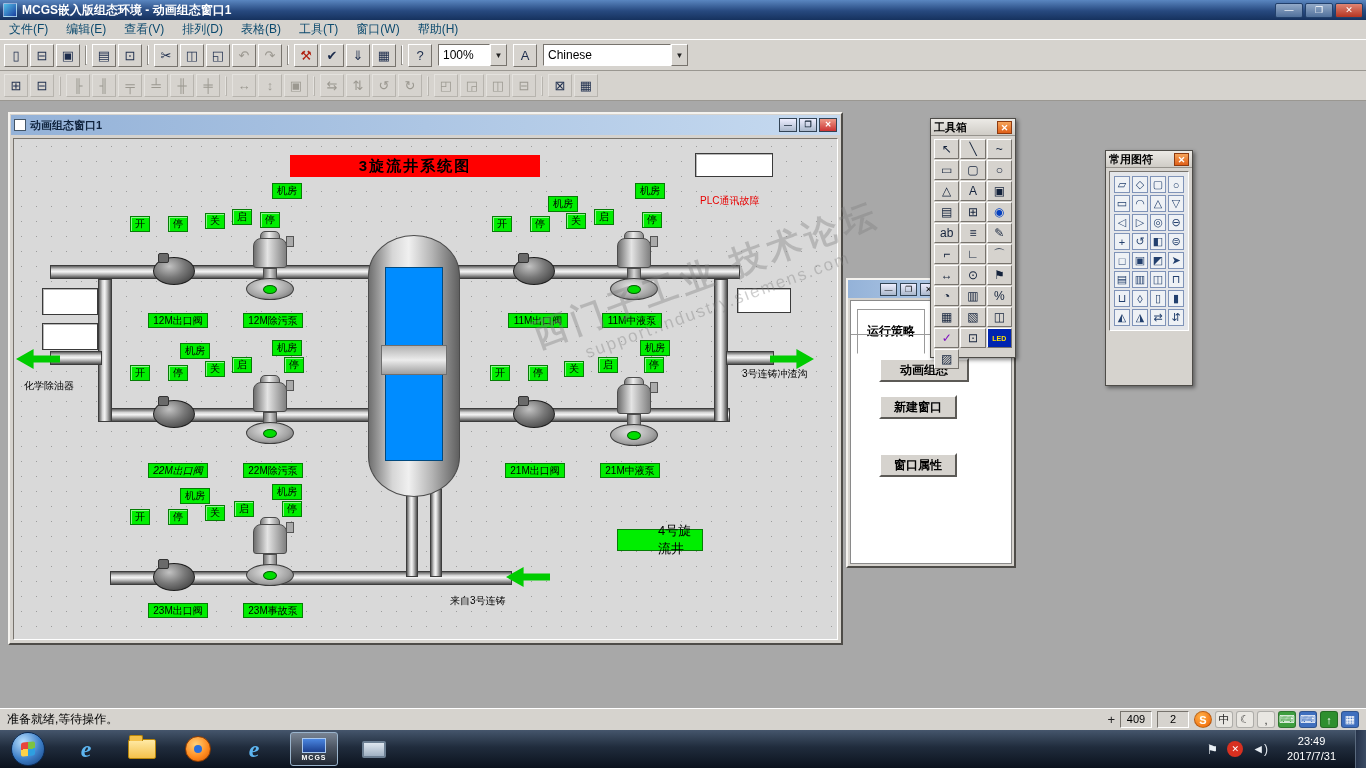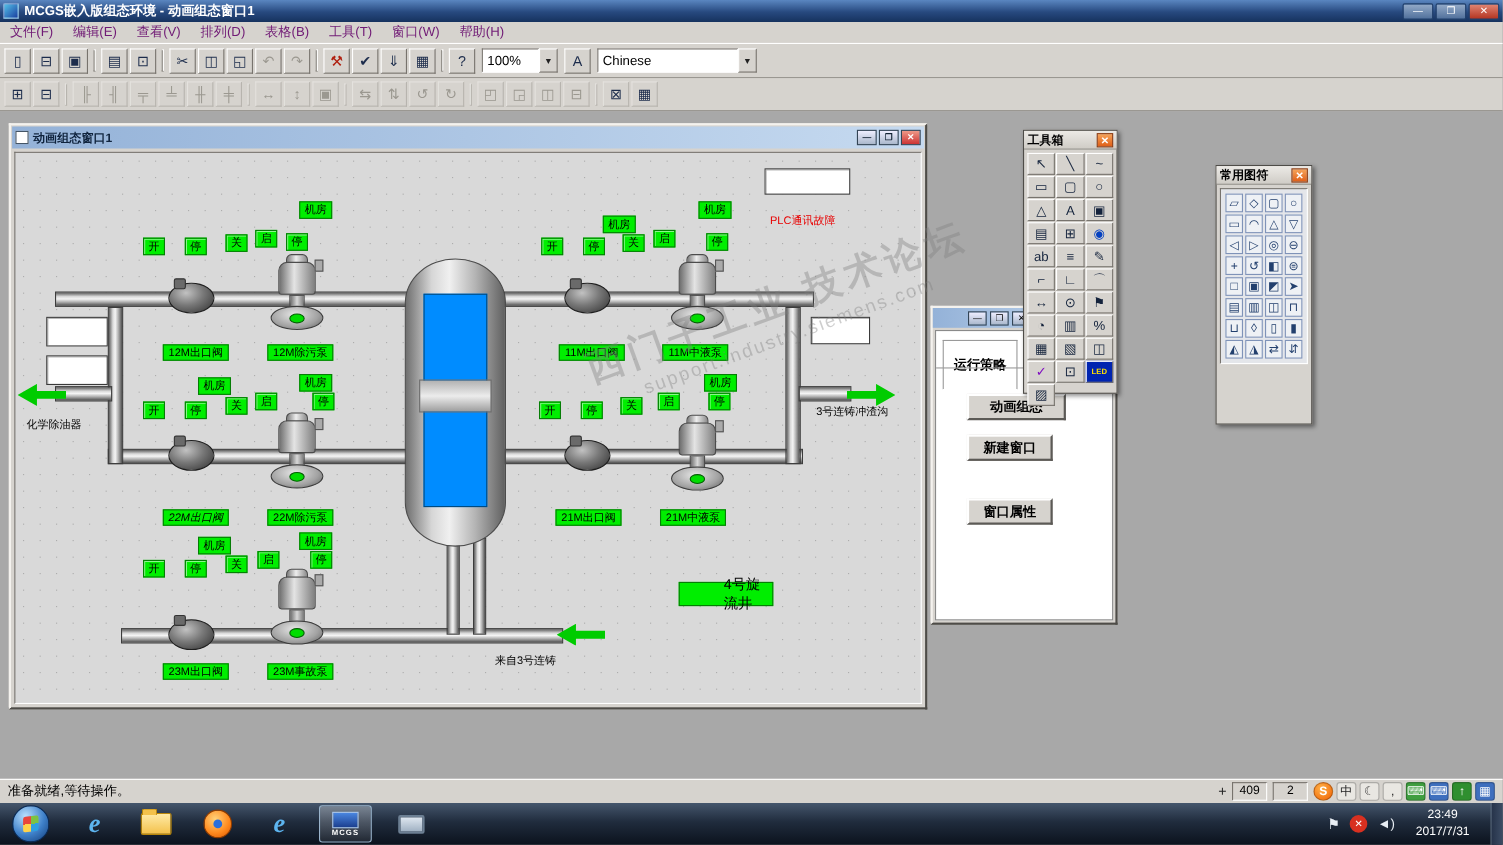--- a/index.html
+++ b/index.html
@@ -10,21 +10,21 @@
  background:linear-gradient(#5a86c0,#27497f 55%,#16325e);display:flex;align-items:center;
  color:#fff;font-size:12px;font-weight:bold;padding:0 3px;}
 .app-icon{width:14px;height:14px;background:linear-gradient(135deg,#53c0e8,#1b3fa0);border:1px solid rgba(255,255,255,.5);margin-right:5px;}
 .winbtns{margin-left:auto;display:flex;gap:2px;}
 .wbtn{width:28px;height:15px;font-size:9px;line-height:13px;text-align:center;color:#fff;
  background:linear-gradient(#93aac8,#51719c);border:1px solid #22406b;border-radius:2px;font-weight:normal;}
 .wbtn.close{background:linear-gradient(#e08573,#b43522);}
 
 .menubar{position:absolute;left:0;top:20px;width:1366px;height:20px;background:#d6d3ce;
  border-bottom:1px solid #fff;display:flex;align-items:center;font-size:12px;z-index:19;}
-.mi{padding:2px 9px;color:#701a75;}
+.mi{padding:2px 9px;color:#0c4a6e;}
 
 .toolbar{position:absolute;left:0;width:1366px;background:#d6d3ce;display:flex;align-items:center;
  padding:0 4px;gap:2px;z-index:19;border-bottom:1px solid #9a9791;}
 .tb1{top:40px;height:31px;}
 .tb2{top:71px;height:30px;}
 .tbtn{width:24px;height:23px;background:#d6d3ce;border:1px solid;border-color:#fff #77736d #77736d #fff;
  display:flex;align-items:center;justify-content:center;font-size:13px;color:#1c2c4c;}
 .tb2 .tbtn{border-color:#e4e2de #b7b4ae #b7b4ae #e4e2de;}
 .tbtn.dis{color:#9b9890;}
 .tbtn.red{color:#b02010;}
@@ -275,20 +275,21 @@
       <div class="cicon"></div>
       <span>动画组态窗口1</span>
       <div class="cbtns">
         <div class="cbtn">—</div>
         <div class="cbtn">❐</div>
         <div class="cbtn close">✕</div>
       </div>
     </div>
     <div class="canvas">
 
+      <div class="banner">3旋流井系统图</div>
       <div class="plc">PLC通讯故障</div>
       <div class="biglabel">4号旋流井</div>
 
       <div>
 
       <div class="pipe" style="left: 36px; top: 126px; width: 320px; height: 14px;"></div>
           <div class="pipe" style="left: 444px; top: 126px; width: 282px; height: 14px;"></div>
           <div class="pipe" style="left: 84px; top: 269px; width: 272px; height: 14px;"></div>
           <div class="pipe" style="left: 444px; top: 269px; width: 272px; height: 14px;"></div>
           <div class="pipe vpipe" style="left: 84px; top: 140px; width: 14px; height: 143px;"></div>

